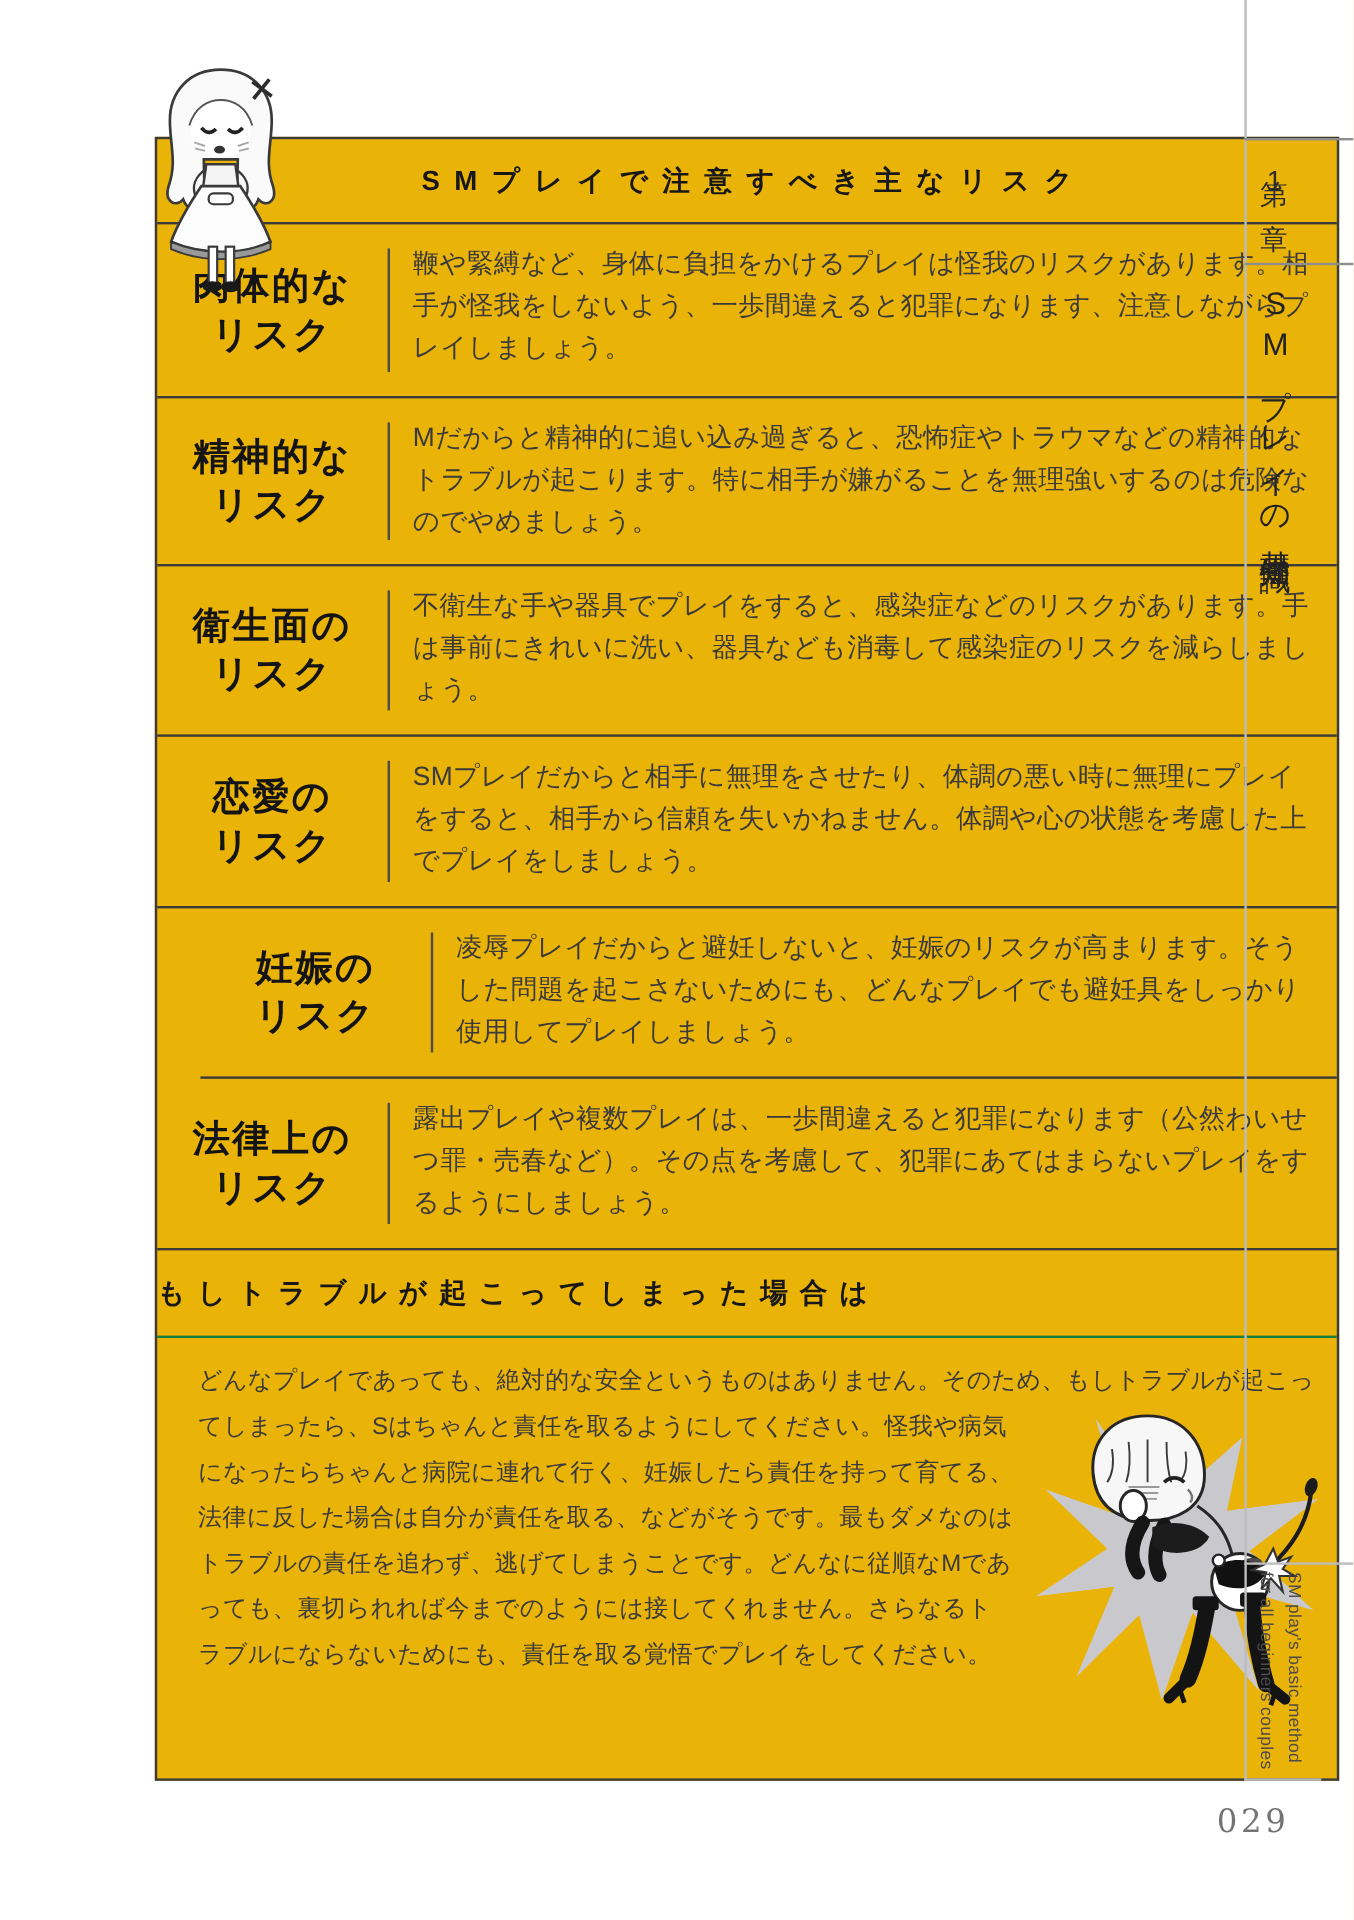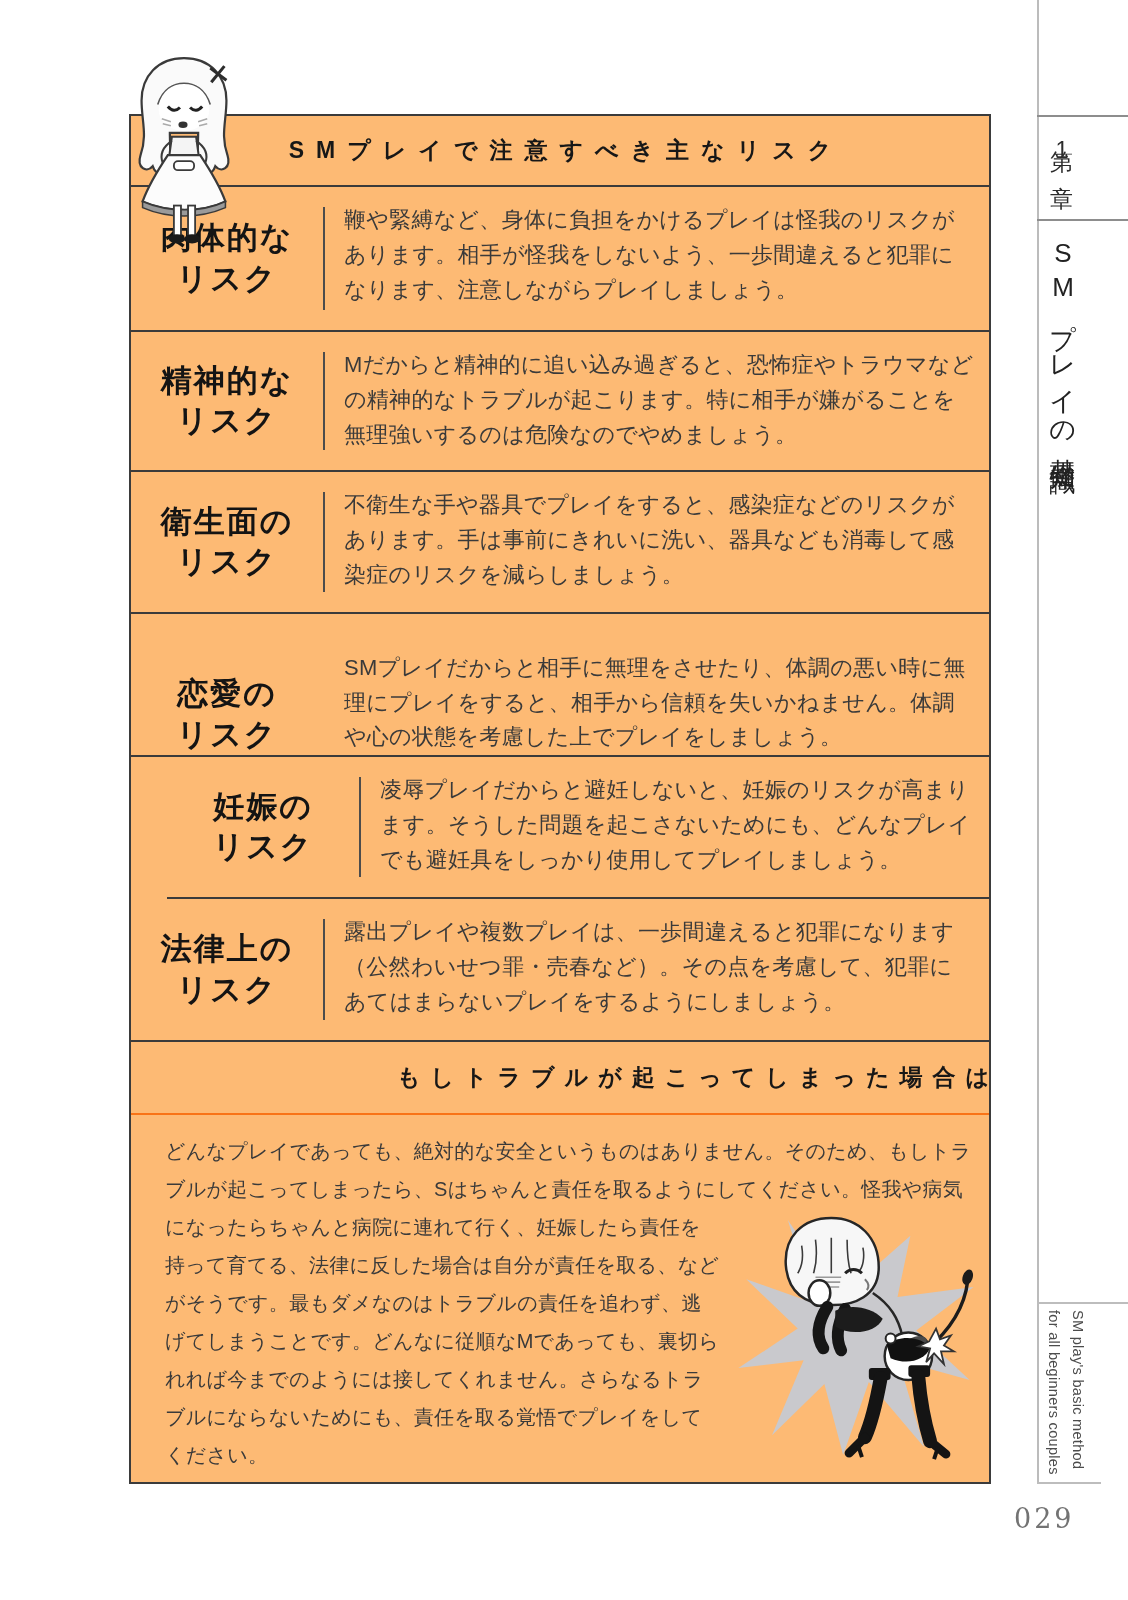--- a/index.html
+++ b/index.html
@@ -4,47 +4,47 @@
 <style>
   * { margin:0; padding:0; box-sizing:border-box; }
   html,body { background:#ffffff; }
   .page {
     position:relative; width:1128px; height:1600px; background:#fff;
     font-family:"Liberation Sans", sans-serif; color:#2e2e2e; overflow:hidden;
   }
 
   
   .main-box {
-    position:absolute; left:129px; top:114px; width:862px; height:1370px;
-    border:2px solid #3b3b3b; display:flex; flex-direction:column; background:#fdba74;
+    position:absolute; left:129px; top:114px; width:987px; height:1370px;
+    border:2px solid #3b3b3b; display:flex; flex-direction:column; background:#eab308;
   }
   .tbl-header {
     height:71px; border-bottom:2px solid #3b3b3b;
     display:flex; align-items:center; justify-content:center;
   }
   .tbl-header span {
     font-weight:bold; font-size:23px; letter-spacing:12px; margin-right:-12px; color:#171717;
   }
   .risk-row { display:flex; border-bottom:2px solid #3b3b3b; }
   .rh0{height:145px;} .rh1{height:140px;} .rh2{height:142px;}
-  .rh3{height:143px;align-items:flex-end;} .rh4{height:142px;margin-left:36px;} .rh5{height:143px;}
+  .rh3{height:143px;} .rh4{height:142px;margin-left:36px;} .rh5{height:143px;}
   .risk-label {
     width:192px; flex:0 0 192px; display:flex; flex-direction:column;
     align-items:center; justify-content:center;
     font-weight:bold; font-size:31px; line-height:1.3; letter-spacing:2px; color:#141414;
     text-align:center;
   }
   .risk-sep { width:2px; background:#4c4c4c; margin:20px 0; flex:0 0 2px; }
   .risk-desc {
     flex:1; padding:16px 14px 0 19px;
     font-size:22px; line-height:1.58; letter-spacing:0.3px; color:#3a3a3a;
   }
   .section-header2 {
-    height:73px; border-bottom:2px solid #f97316;
-    display:flex; align-items:center; justify-content:flex-end;
+    height:73px; border-bottom:2px solid #15803d;
+    display:flex; align-items:center; justify-content:flex-start;
   }
   .section-header2 span {
     font-weight:bold; font-size:23px; letter-spacing:10px; margin-right:-10px; color:#171717;
   }
   .trouble-body {
     flex:1; padding:17px 16px 0 34px;
     font-size:20px; line-height:38px; letter-spacing:0.3px; color:#3a3a3a;
   }
   .illust-float { float:right; width:250px; height:252px; margin:2px -8px 0 10px; }
 

